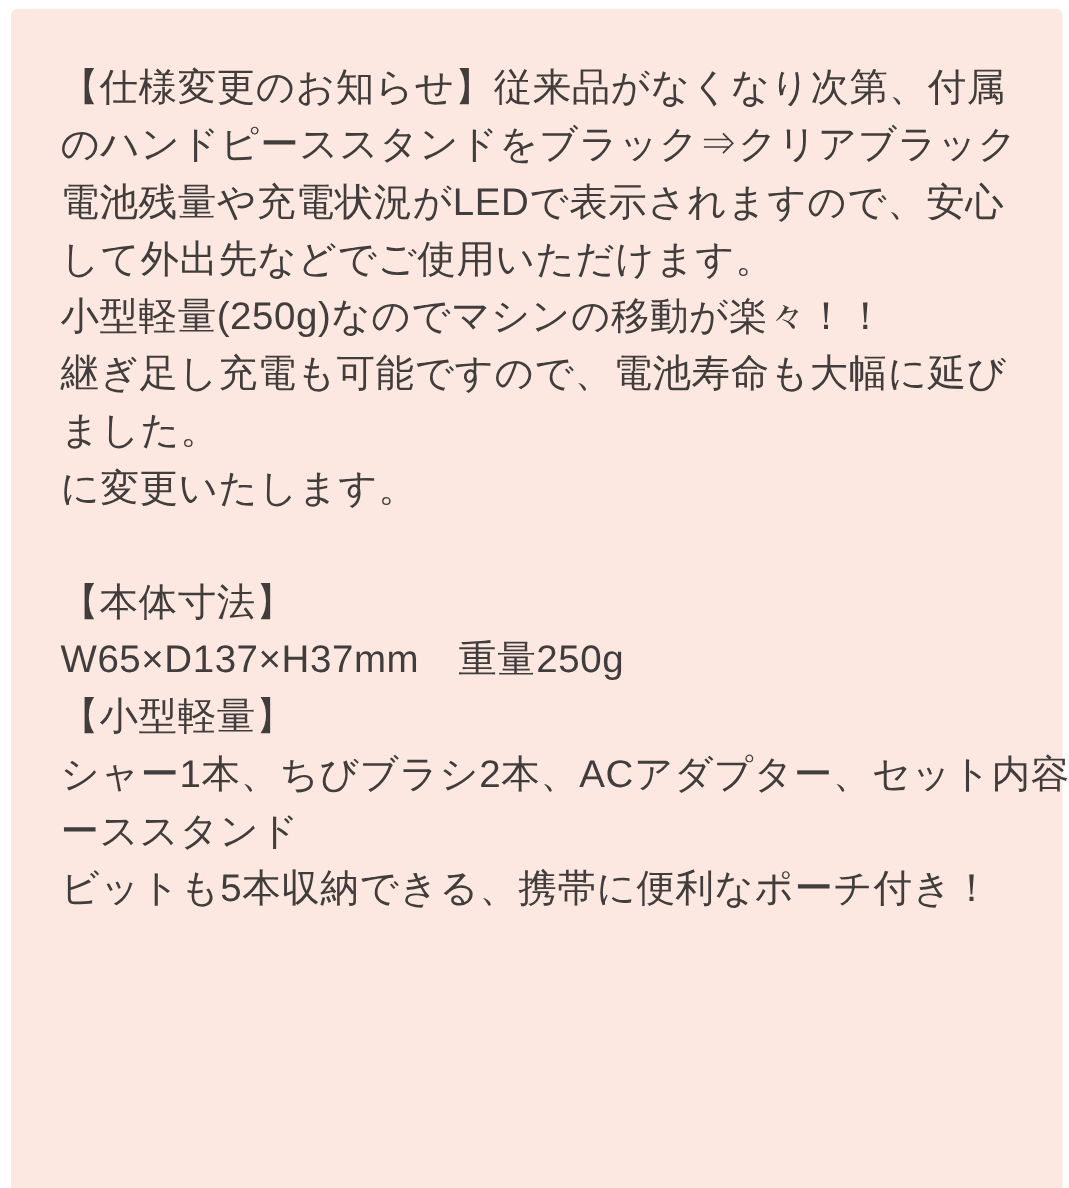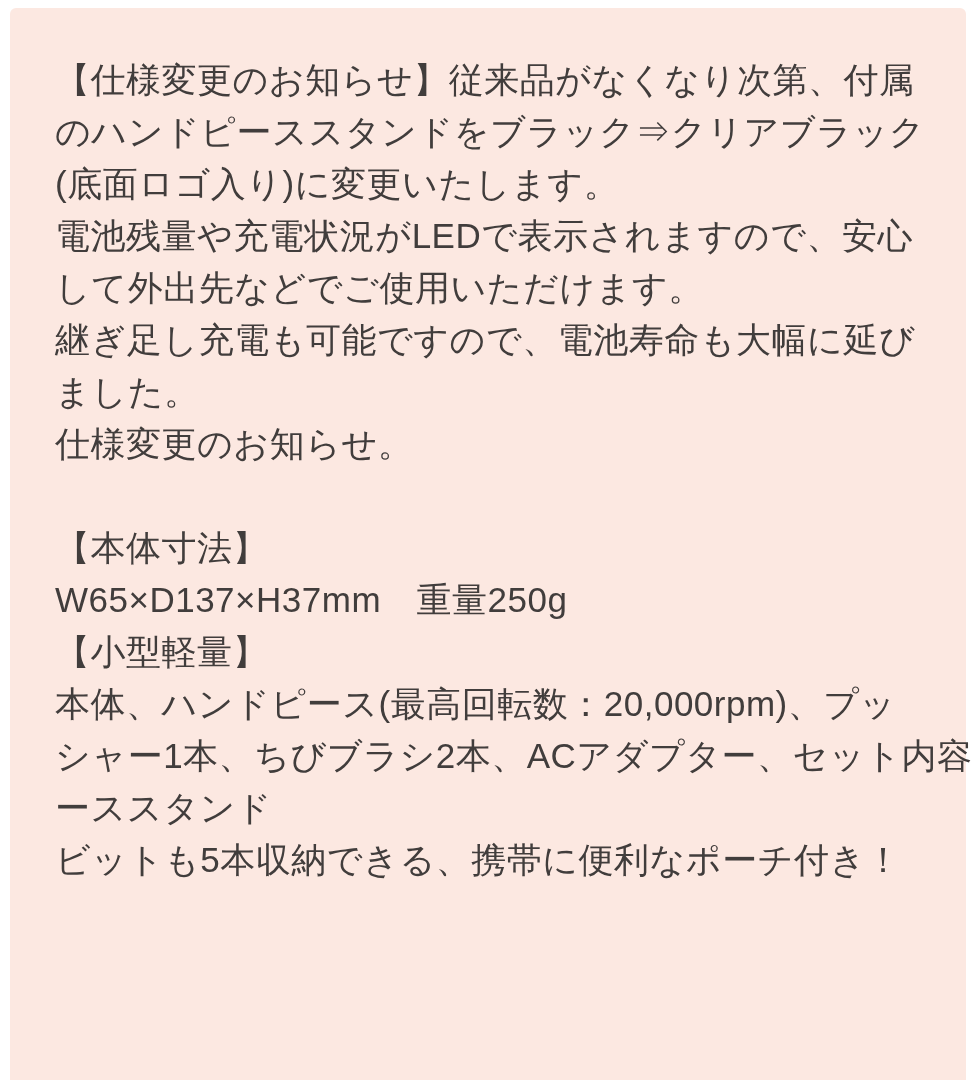--- a/index.html
+++ b/index.html
@@ -40,34 +40,33 @@
 </style>
 </head>
 <body style="background: rgb(255, 255, 255);">
 
 <div class="panel" style="background: rgb(252, 232, 225); color: rgb(65, 61, 60);">
   <div class="text-block">
 
     <div>
       <div class="line">【仕様変更のお知らせ】従来品がなくなり次第、付属</div>
       <div class="line">のハンドピーススタンドをブラック⇒クリアブラック</div>
-      <div class="line">(底面ロゴ入り)に変更いたします。</div>
       <div class="line">電池残量や充電状況がLEDで表示されますので、安心</div>
       <div class="line">して外出先などでご使用いただけます。</div>
+      <div class="line">小型軽量(250g)なのでマシンの移動が楽々！！</div>
       <div class="line">継ぎ足し充電も可能ですので、電池寿命も大幅に延び</div>
       <div class="line">ました。</div>
-      <div class="line">仕様変更のお知らせ。</div>
+      <div class="line">に変更いたします。</div>
     </div>
 
     <div class="spacer-line"></div>
 
     <div>
       <div class="line">【本体寸法】</div>
       <div class="line">W65×D137×H37mm　重量250g</div>
       <div class="line">【小型軽量】</div>
-      <div class="line">本体、ハンドピース(最高回転数：20,000rpm)、プッ</div>
       <div class="line">シャー1本、ちびブラシ2本、ACアダプター、セット内容</div>
       <div class="line">ーススタンド</div>
       <div class="line">ビットも5本収納できる、携帯に便利なポーチ付き！</div>
     </div>
 
   </div>
 </div>
 
 </body></html>

